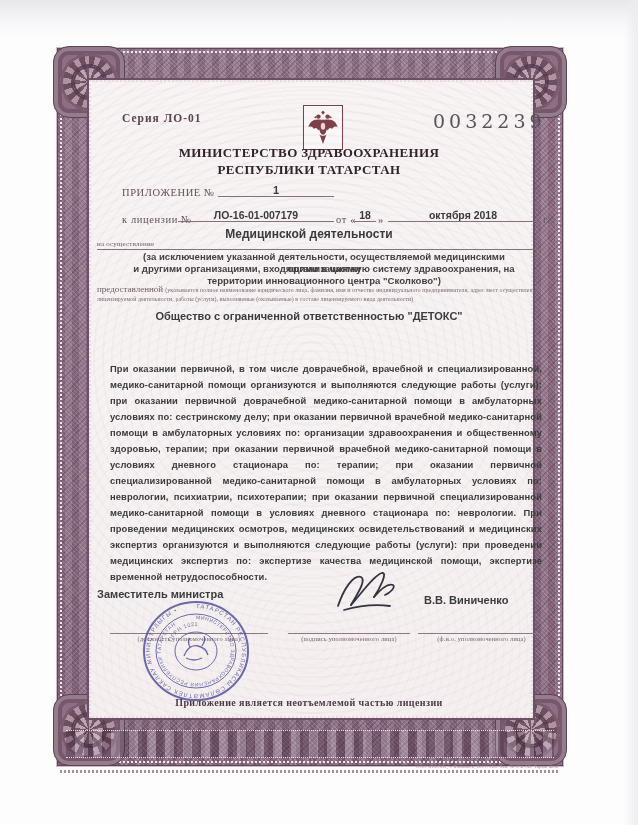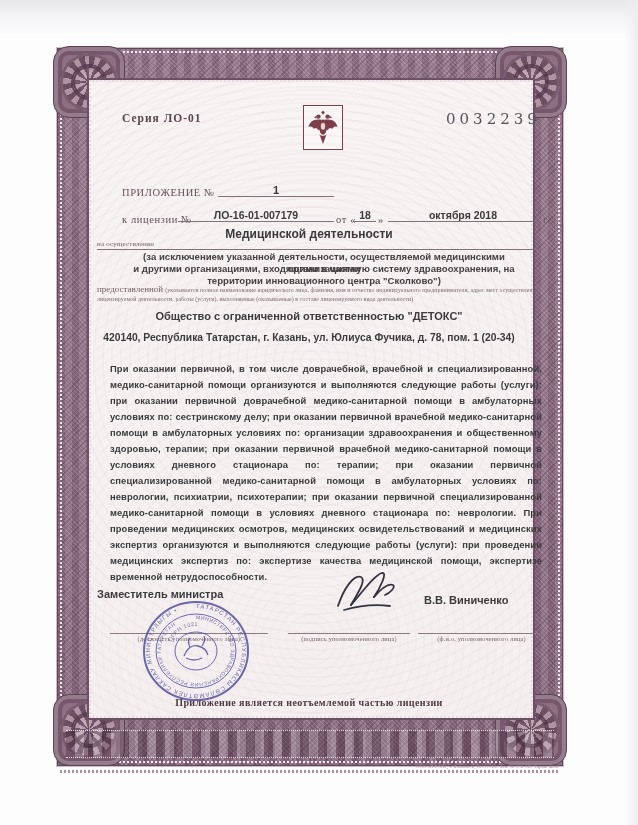--- a/index.html
+++ b/index.html
@@ -51,21 +51,21 @@
   
   .content{position:absolute;inset:0;color:#5e4a54;}
   .abs{position:absolute;}
   .formtext{font-size:10.5px;color:#63505a;letter-spacing:.6px;}
   .tiny{font-size:7px;color:#6f5b63;letter-spacing:.2px;}
   .typed{font-family:"Liberation Sans","DejaVu Sans",sans-serif;font-weight:bold;color:#3b3b3d;}
   .center{text-align:center;}
   .uline{border-bottom:1px solid #84727b;text-align:center;}
 
   .series{left:122px;top:112px;font-size:11.5px;color:#5c4450;letter-spacing:1px;font-weight:bold;}
-  .number{left:433px;top:110px;font-size:15px;color:#55525a;letter-spacing:4px;font-family:"DejaVu Serif",serif;margin-left:13px;}
+  .number{left:433px;top:110px;font-size:19px;color:#55525a;letter-spacing:4px;font-family:"DejaVu Serif",serif;}
   .emblem{left:303px;top:105px;width:40px;height:45px;border:1px solid #7d3f4a;box-sizing:border-box;
           display:flex;align-items:center;justify-content:center;background:rgba(255,255,255,.3);}
   .ministry{left:87px;top:144px;width:444px;font-size:13px;font-weight:bold;color:#31232b;
             letter-spacing:.4px;line-height:17px;}
   .lbl-annex{left:122px;top:187px;}
   .val-annex{left:218px;top:184px;width:116px;font-size:11px;}
   .lbl-lic{left:122px;top:214px;}
   .val-lic{left:178px;top:209px;width:156px;font-size:10.5px;}
   .date-open{left:336px;top:214px;}
   .val-day{left:354px;top:209px;width:22px;font-size:10.5px;}
@@ -128,20 +128,24 @@
             <path d="M27.8 8.6 l3 1.4 -2.8 1.4z"></path>
           <path d="M18.5 13 C9.5 11 4.5 14.5 2.8 21.5 C6 20.2 8.2 21.2 9.2 23.8 C11.2 21.6 13.4 22.4 14.4 25.6 C15.6 23.4 17.2 23.6 18.5 26.5 Z"></path>
           <path d="M21.5 13 C30.5 11 35.5 14.5 37.2 21.5 C34 20.2 31.8 21.2 30.8 23.8 C28.8 21.6 26.6 22.4 25.6 25.6 C24.4 23.4 22.8 23.6 21.5 26.5 Z"></path>
           <ellipse cx="20" cy="21.5" rx="4.6" ry="9"></ellipse>
           <path d="M15.8 30 L20 41.5 L24.2 30 C22.4 32.4 17.6 32.4 15.8 30 Z"></path>
         </g>
         <ellipse cx="20" cy="20.5" rx="2.6" ry="4.2" fill="#e8d3d6"></ellipse>
       </svg>
     </div>
 
+    <div class="abs ministry center">
+      <div>МИНИСТЕРСТВО ЗДРАВООХРАНЕНИЯ</div>
+      <div>РЕСПУБЛИКИ ТАТАРСТАН</div>
+    </div>
 
     <div class="abs formtext lbl-annex">ПРИЛОЖЕНИЕ  №</div>
     <div class="abs typed uline val-annex">1</div>
 
     <div class="abs formtext lbl-lic">к лицензии  №</div>
     <div class="abs typed uline val-lic">ЛО-16-01-007179</div>
     <div class="abs formtext date-open">от «</div>
     <div class="abs typed uline val-day">18</div>
     <div class="abs formtext date-close">»</div>
     <div class="abs typed uline val-date">октября 2018</div>
@@ -152,21 +156,20 @@
     <div class="abs rule-main"></div>
     <div class="abs typed exc exc1">(за исключением указанной деятельности, осуществляемой медицинскими организациями</div>
     <div class="abs typed exc exc2">и другими организациями, входящими в частную систему здравоохранения, на</div>
     <div class="abs typed exc exc3">территории инновационного центра "Сколково")</div>
 
     <div class="abs granted">
       <span>предоставленной </span><span class="note">(указывается полное наименование юридического лица, фамилия, имя и отчество индивидуального предпринимателя, адрес мест осуществления лицензируемой деятельности, работы (услуги), выполняемые (оказываемые) в составе лицензируемого вида деятельности)</span>
     </div>
 
     <div class="abs typed center org">Общество с ограниченной ответственностью "ДЕТОКС"</div>
-    <div class="abs typed center addr">420140, Республика Татарстан, г. Казань, ул. Юлиуса Фучика, д. 78, пом. 1 (20-34)</div>
 
     <div class="abs typed works">При оказании первичной, в том числе доврачебной, врачебной и специализированной, медико-санитарной помощи организуются и выполняются следующие работы (услуги): при оказании первичной доврачебной медико-санитарной помощи в амбулаторных условиях по: сестринскому делу; при оказании первичной врачебной медико-санитарной помощи в амбулаторных условиях по: организации здравоохранения и общественному здоровью, терапии; при оказании первичной врачебной медико-санитарной помощи в условиях дневного стационара по: терапии; при оказании первичной специализированной медико-санитарной помощи в амбулаторных условиях по: неврологии, психиатрии, психотерапии; при оказании первичной специализированной медико-санитарной помощи в условиях дневного стационара по: неврологии. При проведении медицинских осмотров, медицинских освидетельствований и медицинских экспертиз организуются и выполняются следующие работы (услуги): при проведении медицинских экспертиз по: экспертизе качества медицинской помощи, экспертизе временной нетрудоспособности.</div>
 
     <div class="abs typed sig-pos">Заместитель министра</div>
     <div class="abs typed sig-name">В.В. Виниченко</div>
 
     <div class="abs signature">
       <svg width="72" height="52" viewBox="0 0 72 52">
         <g fill="none" stroke="#33333f" stroke-width="1.8" stroke-linecap="round">
           <path d="M8 40 C14 22 24 8 31 11 C37 14 26 30 21 39"></path>

